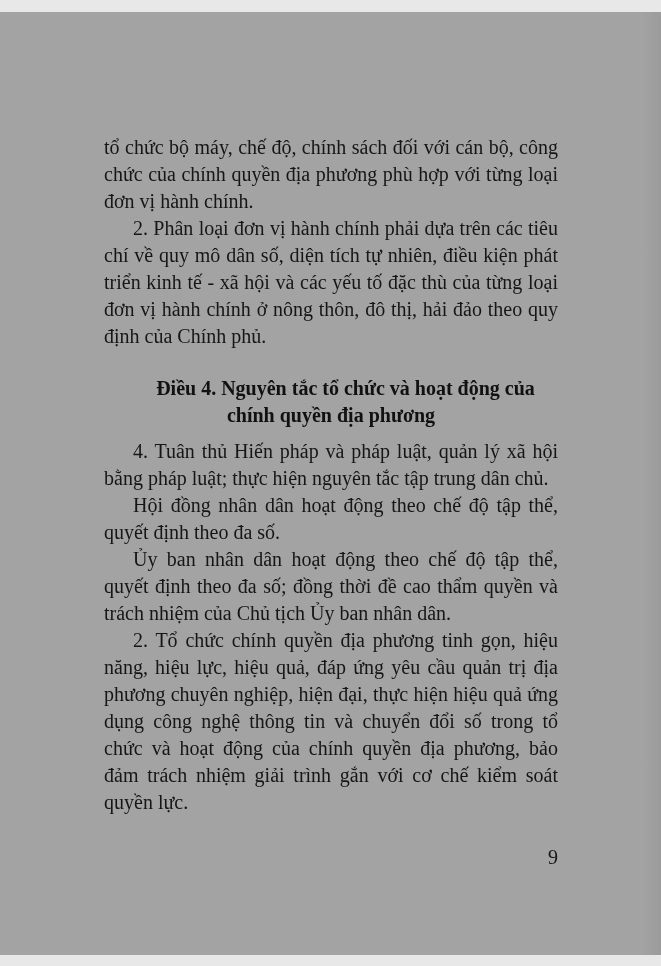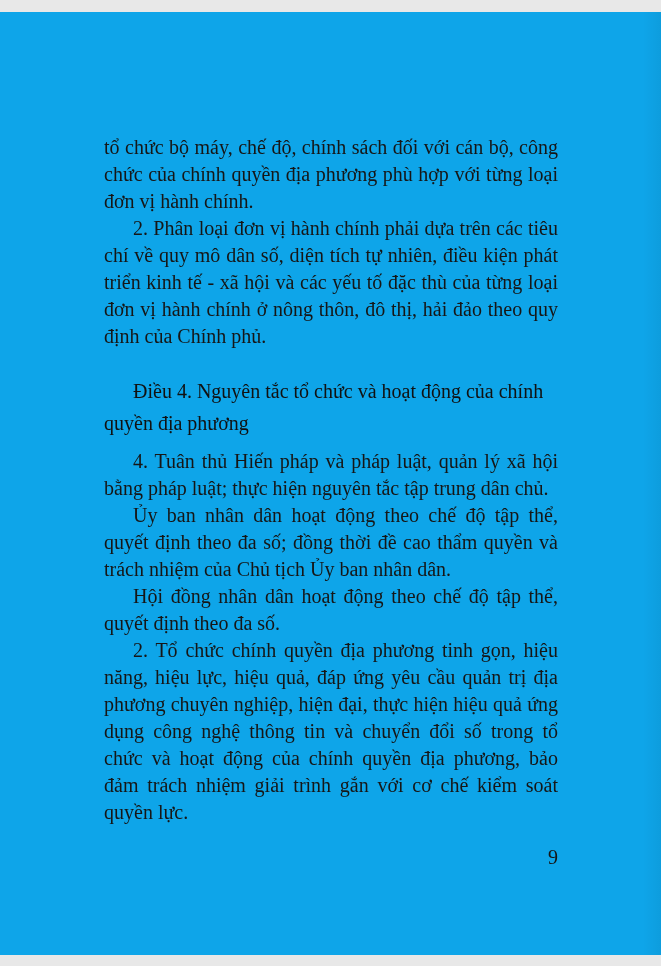--- a/index.html
+++ b/index.html
@@ -4,21 +4,21 @@
 <style>
   html, body {
     margin: 0;
     padding: 0;
     background: #ffffff;
   }
   .screen {
     position: relative;
     width: 661px;
     height: 966px;
-    background: #0ea5e9;
+    background: #a3a3a3;
     overflow: hidden;
   }
   .edge {
     position: absolute;
     left: 0;
     width: 100%;
     background: #e8e8e8;
   }
   .edge-top { top: 0; height: 12px; }
   .edge-bottom { bottom: 0; height: 11px; }
@@ -45,24 +45,24 @@
   .para {
     margin: 0;
     text-indent: 29px;
   }
   .para.cont {
     text-indent: 0;
   }
   .heading {
     margin: 25px 0 9px 0;
     font-size: 20px;
-    line-height: 32px;
-    font-weight: normal;
+    line-height: 27px;
+    font-weight: bold;
     text-indent: 29px;
-    text-align: left;
+    text-align: center;
     color: #111111;
   }
   .page-number {
     position: absolute;
     left: 104px;
     top: 845px;
     width: 454px;
     text-align: right;
     font-family: "Liberation Serif", "DejaVu Serif", serif;
     font-size: 20px;
@@ -76,19 +76,19 @@
 <div class="screen">
   <div class="edge edge-top"></div>
   <div class="edge edge-bottom"></div>
   <div class="right-shade"></div>
 
   <main class="content">
     <p class="para cont">tổ chức bộ máy, chế độ, chính sách đối với cán bộ, công chức của chính quyền địa phương phù hợp với từng loại đơn vị hành chính.</p>
     <p class="para">2. Phân loại đơn vị hành chính phải dựa trên các tiêu chí về quy mô dân số, diện tích tự nhiên, điều kiện phát triển kinh tế - xã hội và các yếu tố đặc thù của từng loại đơn vị hành chính ở nông thôn, đô thị, hải đảo theo quy định của Chính phủ.</p>
     <h2 class="heading">Điều 4. Nguyên tắc tổ chức và hoạt động của chính quyền địa phương</h2>
     <p class="para">4. Tuân thủ Hiến pháp và pháp luật, quản lý xã hội bằng pháp luật; thực hiện nguyên tắc tập trung dân chủ.</p>
+    <p class="para">Hội đồng nhân dân hoạt động theo chế độ tập thể, quyết định theo đa số.</p>
     <p class="para">Ủy ban nhân dân hoạt động theo chế độ tập thể, quyết định theo đa số; đồng thời đề cao thẩm quyền và trách nhiệm của Chủ tịch Ủy ban nhân dân.</p>
-    <p class="para">Hội đồng nhân dân hoạt động theo chế độ tập thể, quyết định theo đa số.</p>
     <p class="para">2. Tổ chức chính quyền địa phương tinh gọn, hiệu năng, hiệu lực, hiệu quả, đáp ứng yêu cầu quản trị địa phương chuyên nghiệp, hiện đại, thực hiện hiệu quả ứng dụng công nghệ thông tin và chuyển đổi số trong tổ chức và hoạt động của chính quyền địa phương, bảo đảm trách nhiệm giải trình gắn với cơ chế kiểm soát quyền lực.</p>
   </main>
 
   <div class="page-number">9</div>
 </div>
 
 </body></html>

